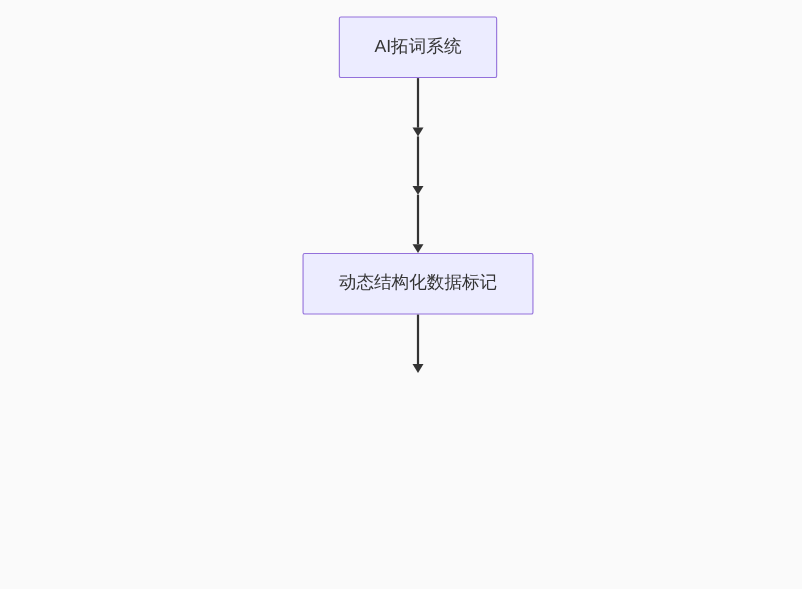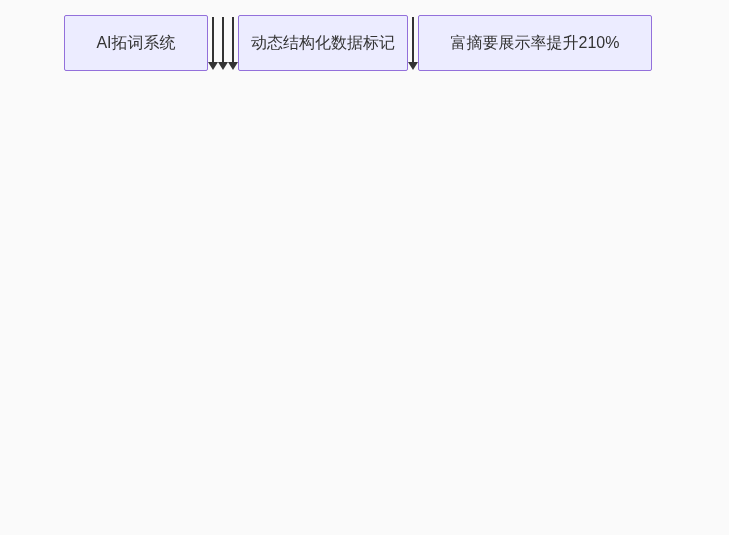--- a/index.html
+++ b/index.html
@@ -17,25 +17,25 @@
     font-family: "Liberation Sans", "DejaVu Sans", sans-serif;
   }
   .canvas {
     position: relative;
     width: 729px;
     height: 535px;
     background: var(--bg);
   }
   .flow-column {
     position: absolute;
-    left: 358px;
+    left: 380px;
     top: 15px;
     transform: translateX(-50%);
     display: flex;
-    flex-direction: row;
+    flex-direction: column;
     align-items: center;
   }
   .node {
     height: 56px;
     background: var(--node-fill);
     border: 1.5px solid var(--node-border);
     border-radius: 2px;
     display: flex;
     align-items: center;
     justify-content: center;
@@ -76,24 +76,21 @@
         <div class="arrow-head"></div>
       </div>
       <div class="arrow">
         <div class="arrow-line"></div>
         <div class="arrow-head"></div>
       </div>
       <div class="arrow">
         <div class="arrow-line"></div>
         <div class="arrow-head"></div>
       </div>
-      <div class="node" style="width: 170px;">
+      <div class="node" style="width: 210px;">
         <span>动态结构化数据标记</span>
       </div>
       <div class="arrow">
         <div class="arrow-line"></div>
         <div class="arrow-head"></div>
       </div>
-      <div class="node" style="width: 234px;">
-        <span>富摘要展示率提升210%</span>
-      </div>
     </div>
 </div>
 
 </body></html>

